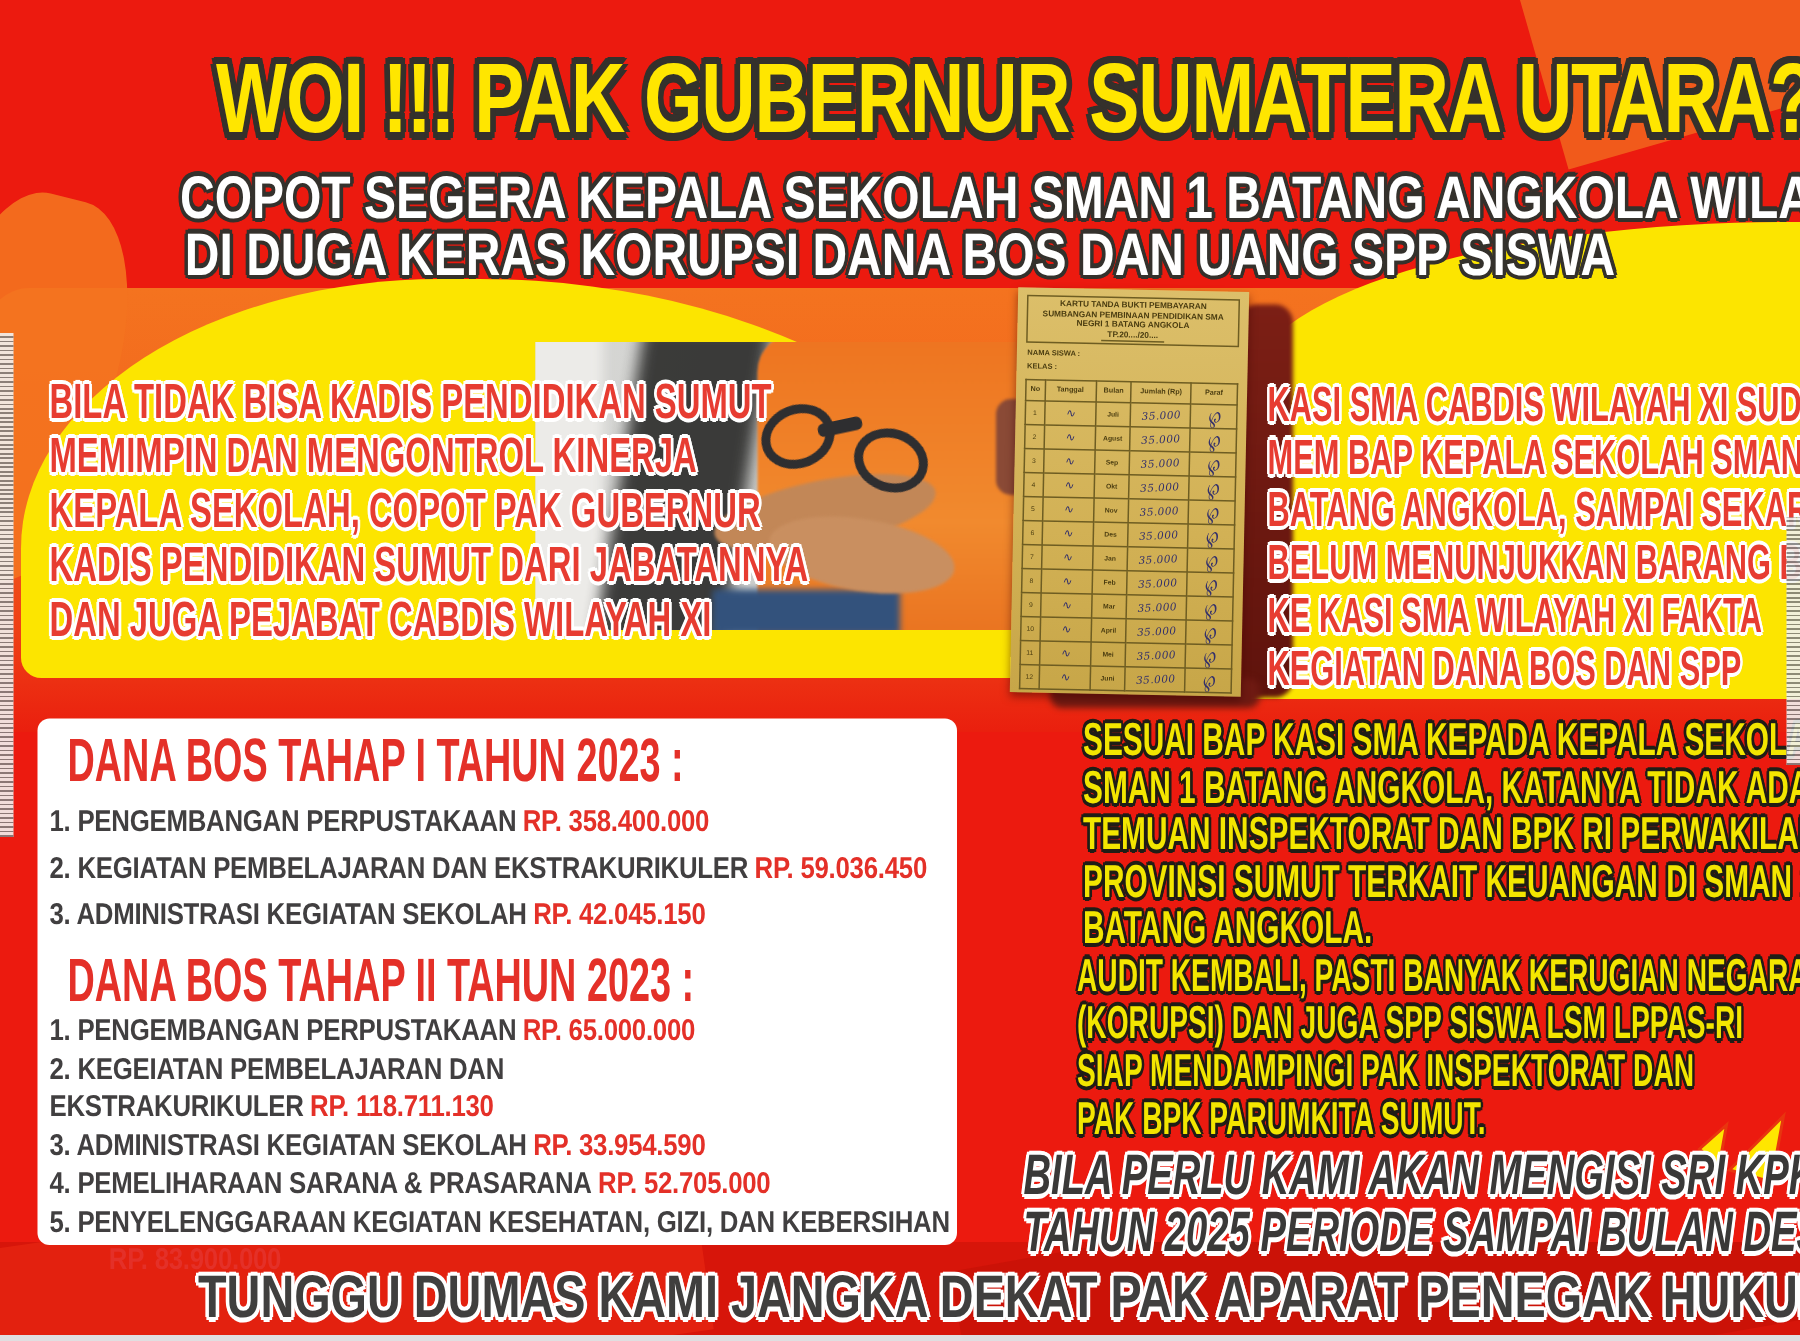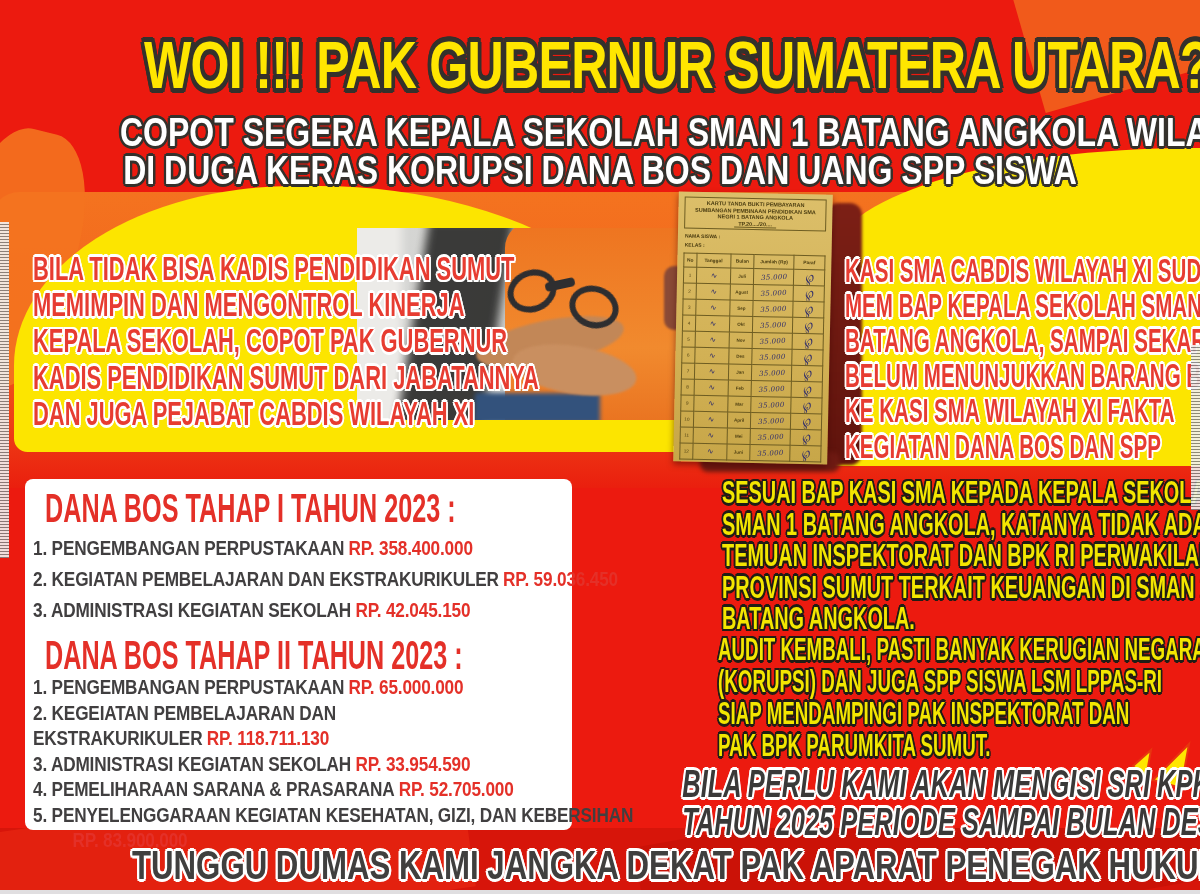--- a/index.html
+++ b/index.html
@@ -89,21 +89,21 @@
     text-shadow:2.5px 0 0 #201d16,-2.5px 0 0 #201d16,0 2.5px 0 #201d16,0 -2.5px 0 #201d16,
       1.8px 1.8px 0 #201d16,-1.8px 1.8px 0 #201d16,1.8px -1.8px 0 #201d16,-1.8px -1.8px 0 #201d16;}
   .bap{left:722px;top:478px;font-size:28px;line-height:28.6px;transform:scale(.71,1.1);}
   .audit{left:718px;top:634px;font-size:28px;line-height:29px;transform:scale(.67,1.1);}
   .notice{left:580px;top:765px;width:620px;text-align:center;z-index:5;
     font-weight:bold;font-style:italic;font-size:38px;line-height:38px;color:#3a3938;
     transform:scale(.67,1);transform-origin:50% 0;
     text-shadow:3px 0 0 #fff,-3px 0 0 #fff,0 3px 0 #fff,0 -3px 0 #fff,
       2.2px 2.2px 0 #fff,-2.2px 2.2px 0 #fff,2.2px -2.2px 0 #fff,-2.2px -2.2px 0 #fff;}
   
-  .white-box{left:25px;top:479px;width:547px;height:351px;background:#ffffff;border-radius:8px;z-index:4;}
+  .white-box{left:25px;top:479px;width:613px;height:351px;background:#ffffff;border-radius:8px;z-index:4;}
   .dana-h{position:absolute;left:20px;font-weight:bold;font-size:40px;line-height:40px;
     color:#e43028;transform:scale(.63,1.02);transform-origin:0 0;white-space:nowrap;}
   .dh1{top:8px;} .dh2{top:155px;}
   .items{position:absolute;left:8px;width:700px;font-weight:bold;font-size:20px;color:#413f40;
     transform:scale(.86,1);transform-origin:0 0;letter-spacing:-.2px;}
   .t1{top:54px;line-height:31px;}
   .t2{top:196px;line-height:25.5px;}
   .amt{color:#e43028;margin-left:5px;white-space:nowrap;}
   .amt-newline{display:block;margin-left:46px;}
   

